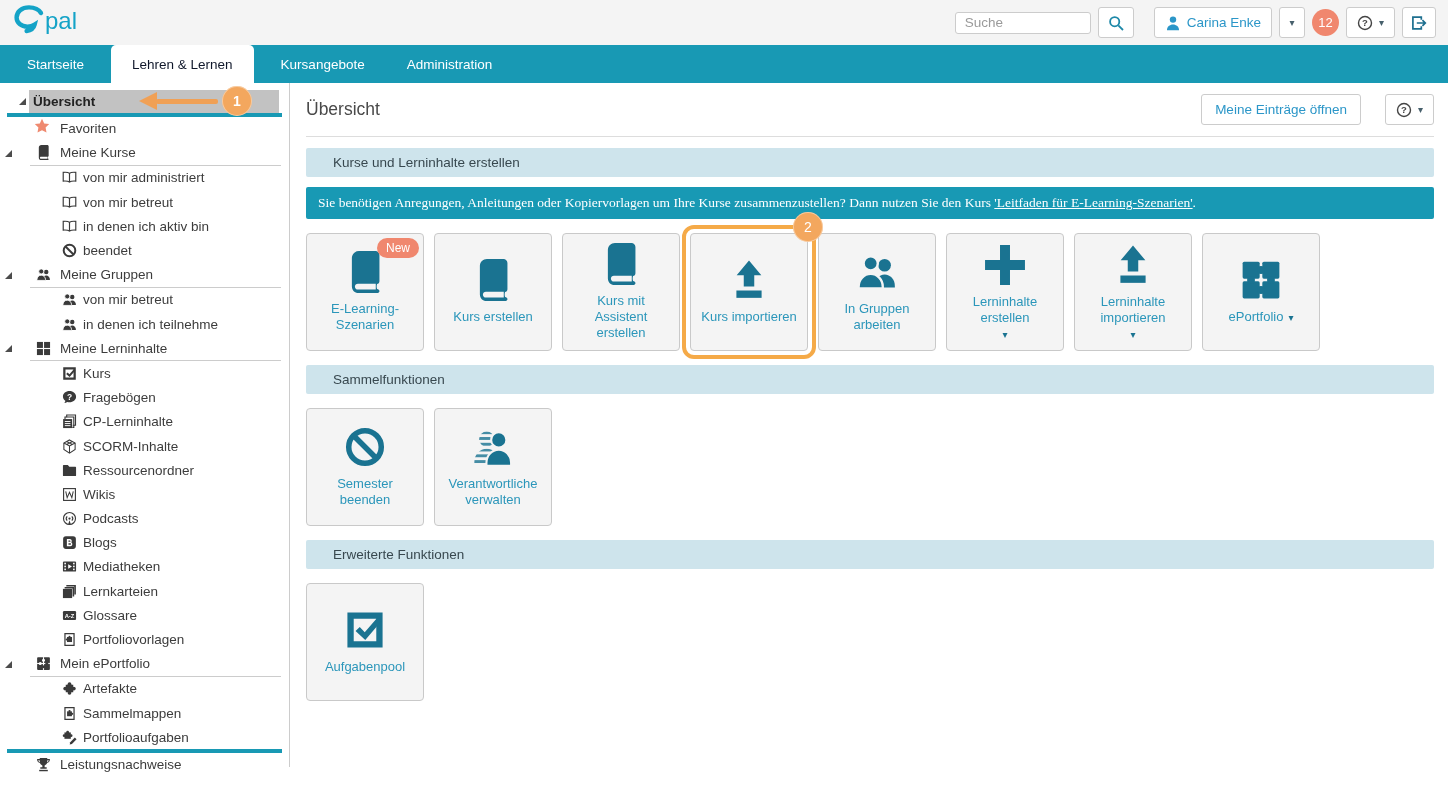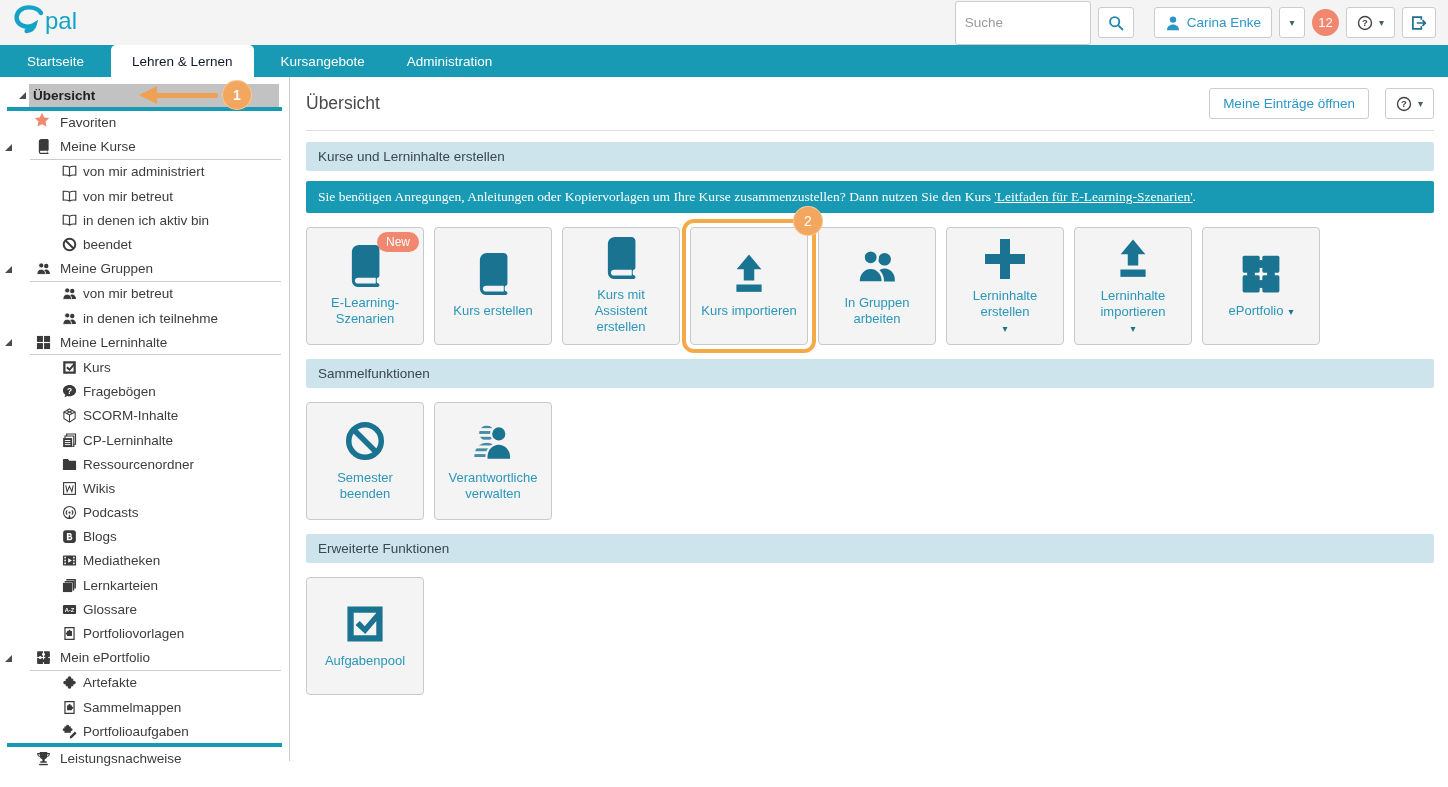--- a/index.html
+++ b/index.html
@@ -5,33 +5,33 @@
   * { margin:0; padding:0; box-sizing:border-box; }
   html,body { width:1448px; height:787px; overflow:hidden; background:#fff;
     font-family:"Liberation Sans", sans-serif; color:#3c3c3c; }
   .cur { cursor:pointer; }
 
   
   .topbar { height:45px; background:#f4f4f4; display:flex; align-items:center;
     justify-content:space-between; padding:0 12px 0 14px; }
   .logo { display:flex; align-items:flex-start; }
   .topctl { display:flex; align-items:center; gap:7px; }
-  .search-input { width:136px; height:44px; border:1px solid #ccc; border-radius:3px;
+  .search-input { width:136px; height:22px; border:1px solid #ccc; border-radius:3px;
     padding:0 9px; font-size:13.5px; color:#444; background:#fff; outline:none; }
   .search-input::placeholder { color:#9a9a9a; }
   .hbtn { background:#fff; border:1px solid #ccc; border-radius:3px; height:31px;
     display:flex; align-items:center; justify-content:center; gap:6px;
     font-size:13.5px; color:#2b96c8; padding:0 10px; }
   .hbtn .hicon { width:16px; height:16px; display:block; }
   .caret { font-size:10px; color:#47606c; line-height:1; }
   .pill { width:27px; height:27px; border-radius:50%; background:#f0876e; color:#fff;
     font-size:13px; display:flex; align-items:center; justify-content:center; }
 
   
-  .nav { height:32px; background:#1899b4; display:flex; align-items:stretch; padding-left:6px; }
+  .nav { height:38px; background:#1899b4; display:flex; align-items:stretch; padding-left:6px; }
   .tab { display:flex; align-items:center; padding:0 21px; color:#fff; font-size:13.5px; }
   .tab.active { background:#fff; color:#0f172a; border-radius:5px 5px 0 0; margin:0 6px; }
 
   
   .wrap { display:flex; height:684px; }
   .sidebar { width:290px; flex:none; border-right:1px solid #ccc; padding-top:7px;
     position:relative; background:#fff; }
   .main { flex:1; padding:0 14px 0 16px; }
 
   
@@ -61,22 +61,22 @@
     border-bottom:9px solid transparent; z-index:2; }
   .ann-badge { position:absolute; width:30px; height:30px; border-radius:50%;
     background:#f3a75e; color:#fff; font-size:14px; display:flex; align-items:center;
     justify-content:center; z-index:3; box-shadow:0 0 0 1px rgba(255,255,255,.4) inset; }
   .ann-badge.tree { left:222px; top:-4px; }
 
   
   .main-header { height:54px; border-bottom:1px solid #ddd; display:flex;
     align-items:center; justify-content:space-between; }
   .page-title { font-size:17.5px; font-weight:400; color:#4a4a4a; }
-  .mh-actions { display:flex; gap:16px; align-items:flex-end;border-radius:13px; }
-  .section-bar { background:#cee4ec; color:#38484f; font-size:13.5px; padding:7px 12px;
+  .mh-actions { display:flex; gap:24px; align-items:flex-end;border-radius:13px; }
+  .section-bar { background:#cee4ec; color:#38484f; font-size:13.5px; padding:7px 27px;
     border-radius:2px; margin-top:11px; }
   .section-bar.later { margin-top:14px; }
   .banner { background:#1899b4; color:#fff; font-size:13.5px; padding:8px 12px;
     border-radius:2px; margin-top:10px;font-family:Liberation Serif, serif; }
   .banner a { color:#fff; text-decoration:underline; }
   .tiles { display:flex; gap:10px; margin-top:14px; }
   .tile { width:118px; height:118px; background:#f4f4f4; border:1px solid #c9c9c9;
     border-radius:4px; display:flex; flex-direction:column; align-items:center;
     justify-content:center; position:relative; }
   .tile .ticon { width:42px; height:42px; color:#1a7391; margin-bottom:8px; }
@@ -283,39 +283,39 @@
           <span class="s-icon">
             <svg viewBox="0 0 16 16" fill="currentColor">
               <path d="M8 1C4.1 1 1 3.6 1 6.9c0 1.9 1 3.6 2.6 4.6-.1.9-.5 1.7-1.2 2.4 1.2-.1 2.3-.5 3.2-1.2.8.2 1.6.3 2.4.3 3.9 0 7-2.6 7-5.9S11.9 1 8 1z"></path>
               <text x="8" y="10.2" text-anchor="middle" font-size="9" font-weight="bold" fill="#fff" font-family="Liberation Sans, sans-serif">?</text>
             </svg>
           </span>
           <span class="t-label">Fragebögen</span>
         </div>
         <div class="tree-row cur lvl2">
           <span class="s-icon">
-            <svg viewBox="0 0 16 16" fill="none" stroke="currentColor" stroke-width="1.1">
-              <path d="M8 1l6 3.2v7L8 15l-6-3.8v-7z"></path>
-              <path d="M2 4.2l6 3.3 6-3.3M8 7.5V15M4.9 2.6l6.2 3.3M11.1 2.6L4.9 5.9"></path>
-            </svg>
-          </span>
-          <span class="t-label">SCORM-Inhalte</span>
-        </div>
-        <div class="tree-row cur lvl2">
-          <span class="s-icon">
             <svg viewBox="0 0 16 16">
               <g fill="none" stroke="currentColor" stroke-width="1.2">
                 <path d="M5 3.4V1h9.4v11h-2.9"></path>
                 <path d="M3.2 5.4V3.2h9.4v11H11"></path>
               </g>
               <rect x="1.2" y="5.4" width="9.6" height="9.6" fill="currentColor"></rect>
               <path d="M3 8h6M3 10.2h6M3 12.4h6" stroke="#fff" stroke-width="1"></path>
             </svg>
           </span>
           <span class="t-label">CP-Lerninhalte</span>
+        </div>
+        <div class="tree-row cur lvl2">
+          <span class="s-icon">
+            <svg viewBox="0 0 16 16" fill="none" stroke="currentColor" stroke-width="1.1">
+              <path d="M8 1l6 3.2v7L8 15l-6-3.8v-7z"></path>
+              <path d="M2 4.2l6 3.3 6-3.3M8 7.5V15M4.9 2.6l6.2 3.3M11.1 2.6L4.9 5.9"></path>
+            </svg>
+          </span>
+          <span class="t-label">SCORM-Inhalte</span>
         </div>
         <div class="tree-row cur lvl2">
           <span class="s-icon">
             <svg viewBox="0 0 16 16" fill="currentColor">
               <path d="M1 2.9c0-.4.3-.7.7-.7h4.5l1.6 1.9h6.5c.4 0 .7.3.7.7v8.4c0 .4-.3.7-.7.7H1.7c-.4 0-.7-.3-.7-.7z"></path>
             </svg>
           </span>
           <span class="t-label">Ressourcenordner</span>
         </div>
         <div class="tree-row cur lvl2">

